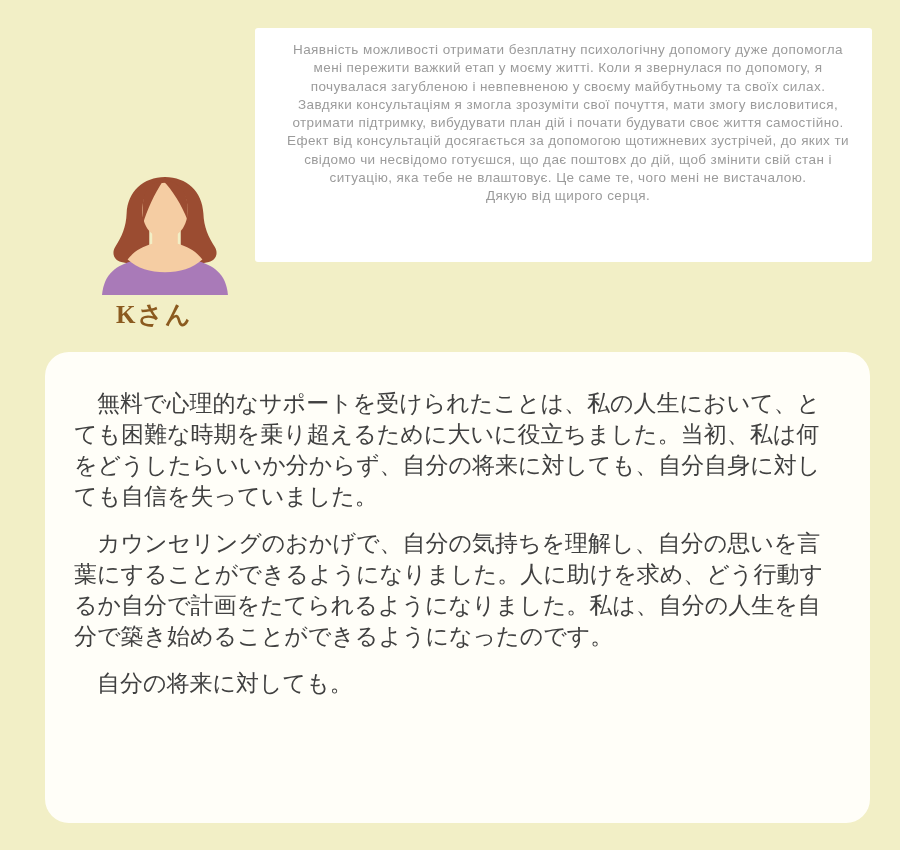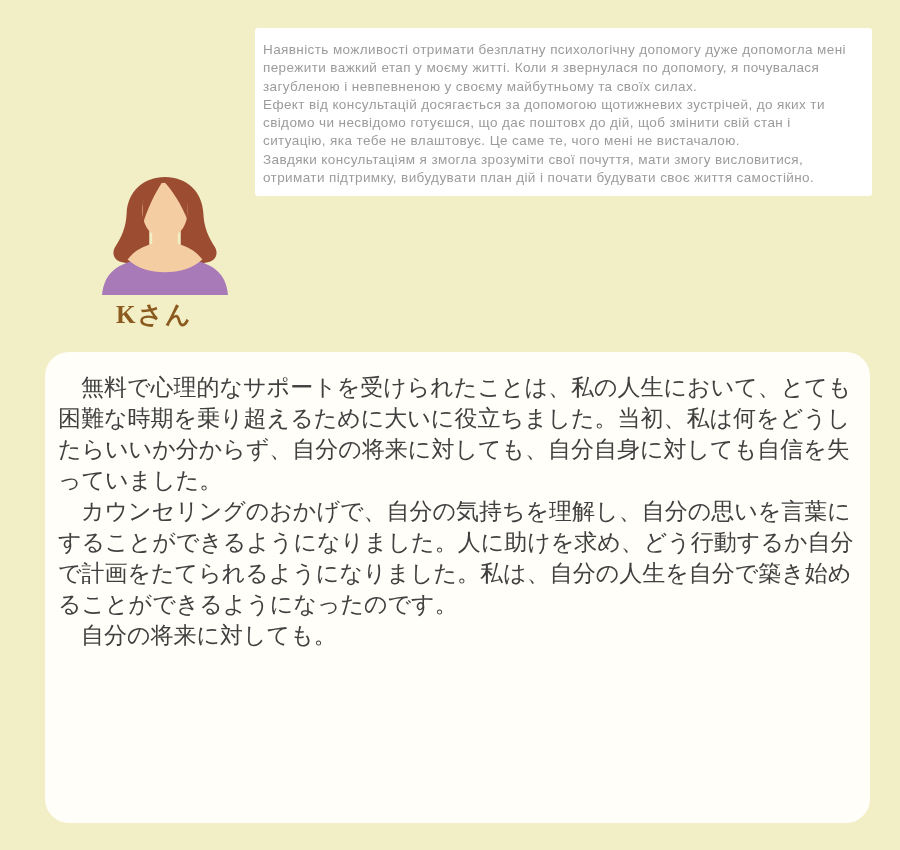--- a/index.html
+++ b/index.html
@@ -15,25 +15,26 @@
     overflow: hidden;
     font-family: "Liberation Sans", sans-serif;
   }
 
   
   .ukr-box {
     position: absolute;
     left: 255px;
     top: 28px;
     width: 617px;
-    height: 168px;
+    height: 234px;
     box-sizing: border-box;
     background: #ffffff;
     border-radius: 3px;
-    padding: 13px 15px 12px 8px;
+    padding: 13px 15px 12px 24px;
+    text-align: center;
   }
   .ukr-box p {
     margin: 0;
     font-size: 13.5px;
     line-height: 18.3px;
     letter-spacing: 0.4px;
     color: #9b9b9b;
     font-family: "Liberation Sans", "DejaVu Sans", sans-serif;
   }
 
@@ -65,37 +66,38 @@
     left: 45px;
     top: 352px;
     width: 825px;
     height: 471px;
     box-sizing: border-box;
     background: #fffef8;
     border-radius: 24px;
     padding: 20px 14px 20px 13px;
   }
   .jp-box p {
-    margin: 0;
+    margin: 16px;
     text-indent: 1em;
     font-size: 23px;
     line-height: 31px;
     color: #404040;
     font-family: "Liberation Serif", "DejaVu Serif", serif;
   }
 </style>
 </head>
 <body>
 
 <div class="page">
 
   <div class="ukr-box">
     <p>Наявність можливості отримати безплатну психологічну допомогу дуже допомогла мені пережити важкий етап у моєму житті. Коли я звернулася по допомогу, я почувалася загубленою і невпевненою у своєму майбутньому та своїх силах.</p>
+    <p>Завдяки консультаціям я змогла зрозуміти свої почуття, мати змогу висловитися, отримати підтримку, вибудувати план дій і почати будувати своє життя самостійно.</p>
     <p>Ефект від консультацій досягається за допомогою щотижневих зустрічей, до яких ти свідомо чи несвідомо готуєшся, що дає поштовх до дій, щоб змінити свій стан і ситуацію, яка тебе не влаштовує. Це саме те, чого мені не вистачалою.</p>
-    <p>Завдяки консультаціям я змогла зрозуміти свої почуття, мати змогу висловитися, отримати підтримку, вибудувати план дій і почати будувати своє життя самостійно.</p>
+    <p>Дякую від щирого серця.</p>
   </div>
 
   <div class="avatar">
     <svg viewBox="0 0 132 124" aria-hidden="true">
 
       <path d="M66 4 C44 4 28 19 27 41 C26.5 55 22 65 15.5 75 C11.5 81.5 14 88.5 21.5 90.5 C32 93.5 44 91.5 50 85 L50 46 L82 46 L82 85 C88 91.5 100 93.5 110.5 90.5 C118 88.5 120.5 81.5 116.5 75 C110 65 105.5 55 105 41 C104 19 88 4 66 4 Z" fill="#9b4c31"></path>
 
       <path d="M2 124 C4 102 17 94 34 89 L98 89 C115 94 128 102 130 124 Z" fill="#a97ab8"></path>
 
       <path d="M53 56 L79 56 L79 72 C90 75 99 81 104 88 C94 97 81 101 66 101 C51 101 38 97 28 88 C33 81 42 75 53 72 Z" fill="#f5cda3"></path>

